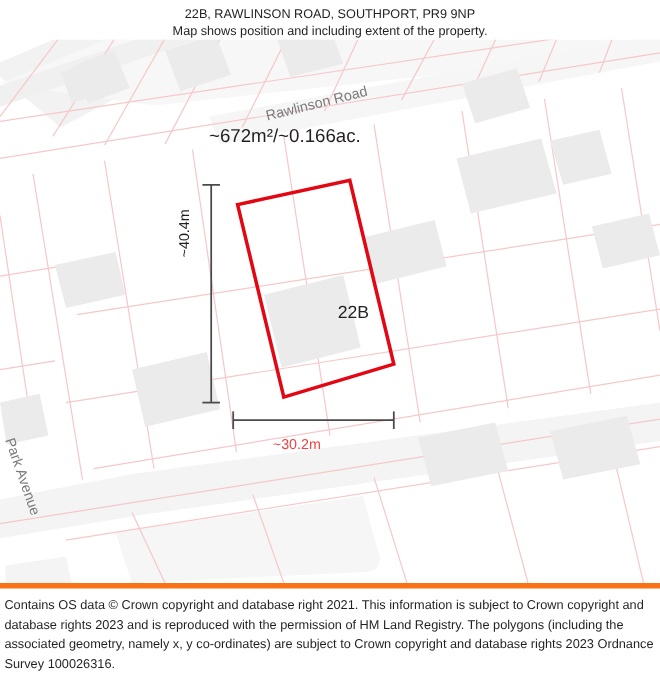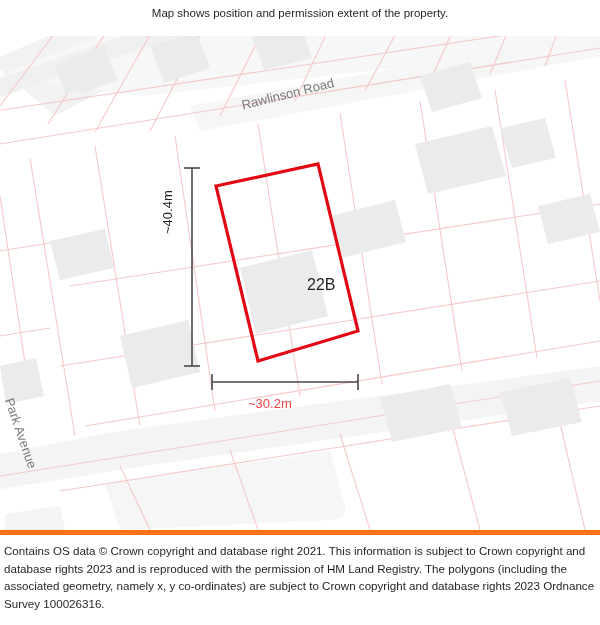--- a/index.html
+++ b/index.html
@@ -106,21 +106,22 @@
     line-height: 17.5px;
     color: #231f20;
   }
 </style>
 </head>
 <body>
 
 <div class="page">
 
   <div class="header">
-    <div class="header-sub">Map shows position and permission extent of the property.</div>
+    <div class="header-title">22B, RAWLINSON ROAD, SOUTHPORT, PR9 9NP</div>
+    <div class="header-sub">Map shows position and including extent of the property.</div>
   </div>
 
   <div class="map-area">
     <svg class="map-svg" width="600" height="494" viewBox="0 0 600 494">
 
       <g>
         <path d="M -10 25 L 95 -20 L 150 30 L 55 80 Z" fill="#f2f2f2"></path>
         <path d="M 0 40 L 120 -10 L 600 -10 L 600 10 L 140 60 Z" fill="#f7f7f7"></path>
         <path d="M -10 55 L 180 -10 L 600 -10" stroke="#f0f0f0" stroke-width="18" fill="none"></path>
         <path d="M 190 70 L 600 -5 L 600 20 L 200 95 Z" fill="#f6f6f6"></path>
@@ -190,20 +191,21 @@
       <g stroke="#4a4a4a" stroke-width="1.6">
         <line x1="192" y1="132" x2="192" y2="330"></line>
         <line x1="184" y1="132" x2="200" y2="132"></line>
         <line x1="184" y1="330" x2="200" y2="330"></line>
         <line x1="212" y1="346" x2="358" y2="346"></line>
         <line x1="212" y1="338" x2="212" y2="354"></line>
         <line x1="358" y1="338" x2="358" y2="354"></line>
       </g>
     </svg>
 
+    <div class="label-area">~672m²/~0.166ac.</div>
     <div class="label-plot">22B</div>
     <div class="label-height">~40.4m</div>
     <div class="label-width">~30.2m</div>
 
     <div class="map-label label-road" style="left:240px; top:62px; transform: rotate(-14deg); transform-origin:left top;">Rawlinson Road</div>
     <div class="map-label label-road" style="left:16px; top:360px; transform: rotate(71deg); transform-origin:left top;">Park Avenue</div>
   </div>
 
   <div class="footer">
     <div class="footer-text">Contains OS data © Crown copyright and database right 2021. This information is subject to Crown copyright and database rights 2023 and is reproduced with the permission of HM Land Registry. The polygons (including the associated geometry, namely x, y co-ordinates) are subject to Crown copyright and database rights 2023 Ordnance Survey 100026316.</div>

